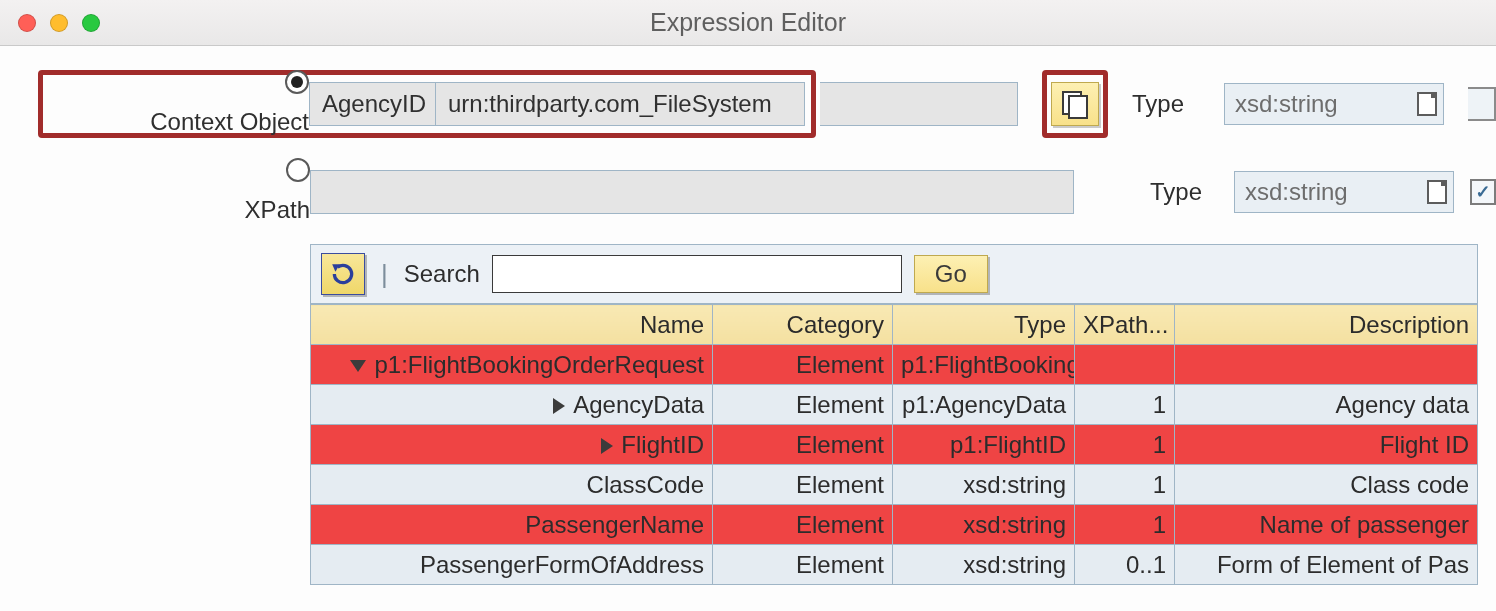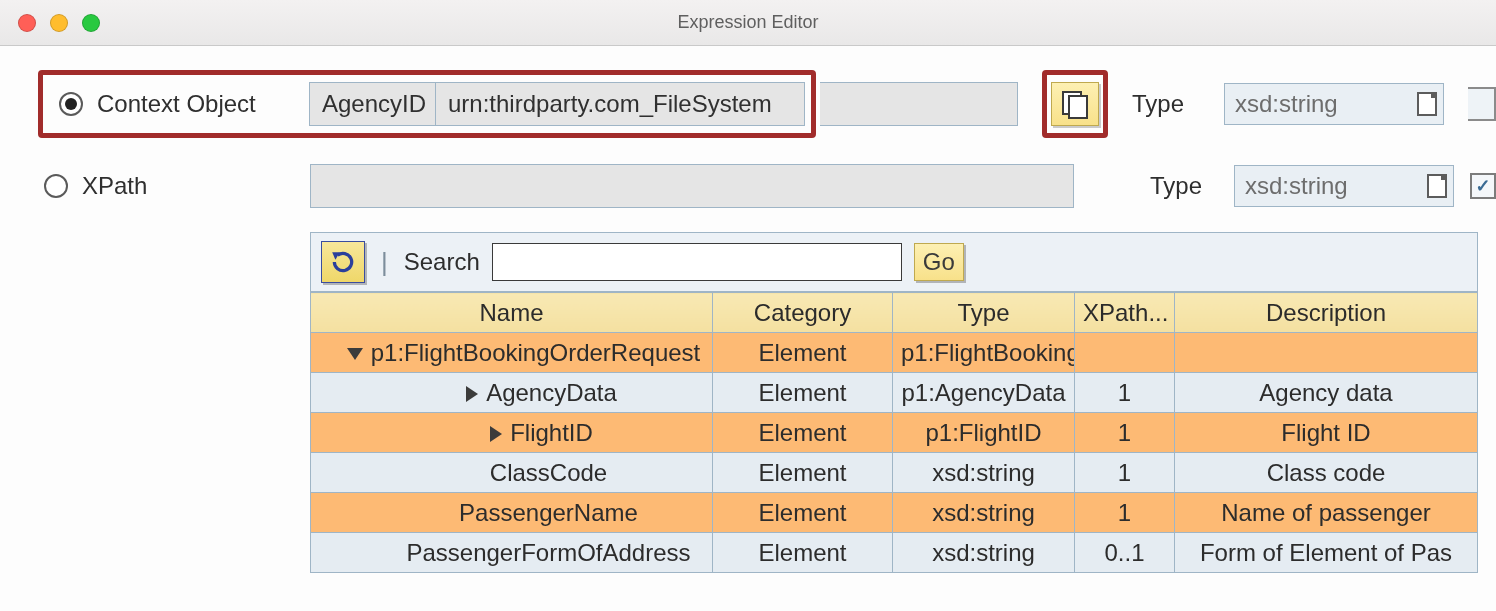--- a/index.html
+++ b/index.html
@@ -23,30 +23,30 @@
     display:flex; gap:14px; padding-left:18px;
   }
   .traffic .dot {
     width:18px; height:18px; border-radius:50%; border:1px solid rgba(0,0,0,.18);
   }
   .dot.close{background:#ff5f57;}
   .dot.min{background:#ffbd2e;}
   .dot.max{background:#28c940;}
   .titlebar .title {
     position:absolute; left:0; right:0; text-align:center;
-    color:#5f5f5f; font-size:18px; font-weight:400;
+    color:#5f5f5f; font-size:25px; font-weight:400;
   }
   .content { padding: 0; }
   .row {
     display:flex; align-items:center;
     padding: 14px 0 14px 10px;
   }
   .radio {
-    display:flex; align-items:center; gap:14px; width:300px;
-    height: 56px; padding-left: 10px;
+    display:flex; align-items:flex-end; gap:14px; width:300px;
+    height: 68px; padding-left: 10px; flex-direction: column;
   }
   .radio .circle {
     width:24px;height:24px;border:2px solid #5a5a5a;border-radius:50%;
     display:flex;align-items:center;justify-content:center;background:#fff;
   }
   .radio.selected .circle::after{
     content:"";width:12px;height:12px;border-radius:50%;background:#222;
   }
   .radio .label { color:#2f2f2f; }
   .field {
@@ -98,34 +98,34 @@
     background:linear-gradient(#f8e79a,#efd769);
     display:flex;align-items:center;justify-content:center;
     box-shadow: 2px 2px 0 rgba(0,0,0,.25);
   }
   .sep{ color:#7d8e9c; font-size:26px; padding:0 4px;}
   .search-label{ color:#2d2d2d;}
   .search-input{
     width:410px;height:38px;border:1px solid #3a3a3a;background:#fff;
   }
   .go-btn{
-    height:38px;padding:0 8px;border:1px solid #bfa94f;
+    height:38px;padding:0 20px;border:1px solid #bfa94f;
     background:linear-gradient(#fdf0b3,#f8e18a);
     display:flex;align-items:center;color:#3a3a3a;
     box-shadow: 2px 2px 0 rgba(0,0,0,.25);
   }
   table{ border-collapse:collapse; width:100%; table-layout:fixed;}
   th,td{
     border:1px solid #9fb5c6; padding:4px 8px; height:40px;
-    text-align:center; overflow:hidden; white-space:nowrap; text-overflow:clip;
+    text-align:right; overflow:hidden; white-space:nowrap; text-overflow:clip;
   }
   th{
     background:linear-gradient(#f8e9b4,#f4e0a0); font-weight:400; color:#2b2b2b;
   }
-  td{ background:#fdba74; color:#2c2c2c;}
+  td{ background:#ef4444; color:#2c2c2c;}
   tbody tr:nth-child(even) td{ background:#e5ecf2;}
   .tw{display:inline-block;}
   .tw.down{
     width:0;height:0;border-left:8px solid transparent;border-right:8px solid transparent;border-top:12px solid #3b3b3b;
     vertical-align:middle;margin-right:8px;
   }
   .tw.right{
     width:0;height:0;border-top:8px solid transparent;border-bottom:8px solid transparent;border-left:12px solid #3b3b3b;
     vertical-align:middle;margin-right:8px;
   }

